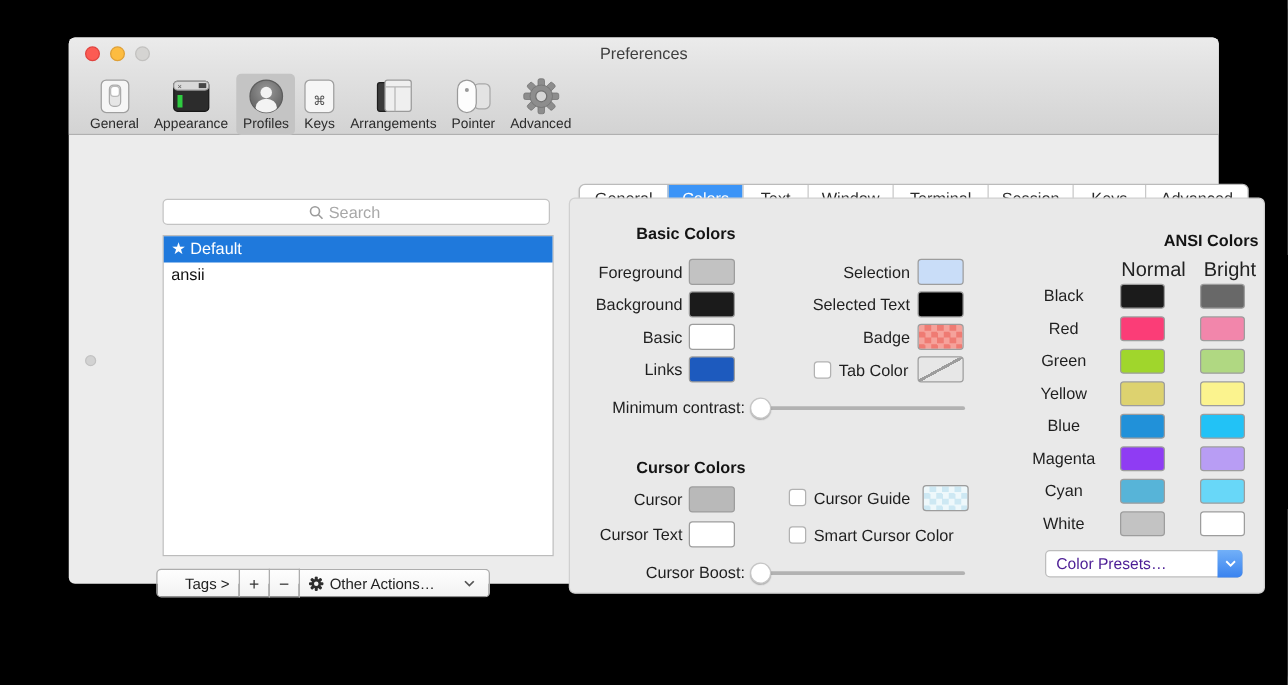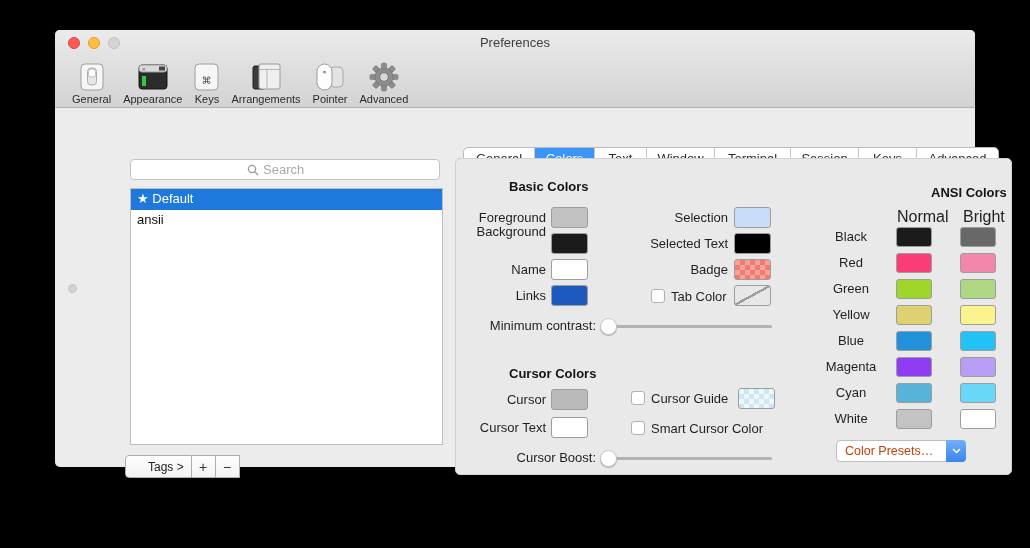--- a/index.html
+++ b/index.html
@@ -57,21 +57,21 @@
   .slider-track { position:absolute; height:3px; background:#b2b2b2; border-radius:2px; }
   .slider-knob { position:absolute; width:17px; height:17px; background:#fff; border:1px solid #c6c6c6; border-radius:50%; box-shadow:0 1px 1px rgba(0,0,0,.25); }
   .diag { background:linear-gradient(to bottom right, transparent 46%, #9d9d9d 46%, #9d9d9d 53%, transparent 53%), #e7e7e7; }
 
   
   .ansi-name { position:absolute; font-size:13px; color:#1f1f1f; text-align:center; width:70px; }
   .ansi-col { position:absolute; font-size:16px; color:#222; }
   .ansi-swatch { position:absolute; width:36px; height:20px; border:1px solid #9d9d9d; border-radius:3px; }
 
   
-  #presets { position:absolute; left:380px; top:281px; width:130px; height:22px; background:#fff; border:1px solid #bdbdbd; border-radius:4px; font-size:12.5px; color:#c2410c; display:flex; align-items:center; padding-left:8px; }
+  #presets { position:absolute; left:380px; top:281px; width:158px; height:22px; background:#fff; border:1px solid #bdbdbd; border-radius:4px; font-size:12.5px; color:#4c1d95; display:flex; align-items:center; padding-left:8px; }
   #presets .cap { position:absolute; right:-1px; top:-1px; width:20px; height:22px; border-radius:0 4px 4px 0; background:linear-gradient(#72b0f8,#3a83ef); display:flex; align-items:center; justify-content:center; }
 </style>
 </head>
 <body>
 
 <div id="stage">
 <div id="win">
 
   <div id="titlebar">
     <div class="lights">
@@ -97,20 +97,41 @@
       <span class="ticon">
         <svg width="30" height="26" viewBox="0 0 30 26">
               <rect x="1" y="1" width="28" height="24" rx="3" fill="#2c2c2c" stroke="#161616"></rect>
               <rect x="1" y="1" width="28" height="7" rx="3" fill="#d9d9d9" stroke="#9a9a9a"></rect>
               <text x="4" y="7" font-size="6" fill="#555">×</text>
               <rect x="21" y="2.5" width="6" height="4" fill="#454545"></rect>
               <rect x="4" y="12" width="4" height="10" fill="#2ecc40"></rect>
             </svg>
       </span>
       <span class="tlabel">Appearance</span>
+    </div>
+    <div class="tbitem selected">
+      <span class="ticon">
+        <svg width="30" height="30" viewBox="0 0 30 30">
+              <defs>
+                <radialGradient id="pg" cx="50%" cy="35%">
+                  <stop offset="0%" stop-color="#9b9b9b"></stop>
+                  <stop offset="100%" stop-color="#6e6e6e"></stop>
+                </radialGradient>
+                <clipPath id="pc">
+                  <circle cx="15" cy="15" r="13"></circle>
+                </clipPath>
+              </defs>
+              <circle cx="15" cy="15" r="13" fill="url(#pg)" stroke="#5d5d5d"></circle>
+              <g clip-path="url(#pc)">
+                <circle cx="15" cy="12" r="4.6" fill="#f3f3f3"></circle>
+                <ellipse cx="15" cy="24" rx="8.5" ry="7" fill="#f3f3f3"></ellipse>
+              </g>
+            </svg>
+      </span>
+      <span class="tlabel">Profiles</span>
     </div>
     <div class="tbitem">
       <span class="ticon">
         <svg width="25" height="28" viewBox="0 0 25 28">
               <rect x="1" y="1" width="23" height="26" rx="4" fill="#f6f6f6" stroke="#9f9f9f"></rect>
               <text x="12.5" y="21" font-size="10" fill="#4c4c4c" text-anchor="middle">⌘</text>
             </svg>
       </span>
       <span class="tlabel">Keys</span>
     </div>
@@ -170,42 +191,60 @@
   <div class="edge-dot"></div>
 
   <div id="footerbar">
     <div class="fbtn first">Tags &gt;</div>
     <div class="fbtn" style="width:24px">
           <span class="pm">+</span>
         </div>
     <div class="fbtn" style="width:24px">
           <span class="pm">−</span>
         </div>
+    <div class="fbtn last" style="width:152px; justify-content:flex-start; gap:5px">
+      <svg width="12" height="12" viewBox="0 0 30 30">
+            <g fill="#2e2e2e">
+              <g transform="translate(15,15)">
+                <rect x="-3" y="-14.5" width="6" height="29" rx="2"></rect>
+                <rect x="-3" y="-14.5" width="6" height="29" rx="2" transform="rotate(45)"></rect>
+                <rect x="-3" y="-14.5" width="6" height="29" rx="2" transform="rotate(90)"></rect>
+                <rect x="-3" y="-14.5" width="6" height="29" rx="2" transform="rotate(135)"></rect>
+                <circle cx="0" cy="0" r="9.5"></circle>
+              </g>
+            </g>
+            <circle cx="15" cy="15" r="4.5" fill="#f5f5f5"></circle>
+          </svg>
+      <span>Other Actions…</span>
+      <svg width="9" height="6" viewBox="0 0 9 6" style="margin-left:auto; margin-right:4px">
+            <polyline points="1,1 4.5,4.5 8,1" fill="none" stroke="#555" stroke-width="1.4"></polyline>
+          </svg>
+    </div>
   </div>
 
   <div id="tabbar">
     <div class="tab first" style="width:70px">General</div>
     <div class="tab selected" style="width:60px">Colors</div>
     <div class="tab" style="width:52px">Text</div>
     <div class="tab" style="width:68px">Window</div>
     <div class="tab" style="width:76px">Terminal</div>
     <div class="tab" style="width:68px">Session</div>
     <div class="tab" style="width:58px">Keys</div>
     <div class="tab" style="width:82px">Advanced</div>
   </div>
 
   <div id="panel">
 
     <div class="sect" style="left:12px; top:20px">Basic Colors</div>
 
     <div class="rlabel" style="left:0; top:51px; width:90px">Foreground</div>
     <div class="swatch" style="left: 95px; top: 48px; background: rgb(194, 194, 194);"></div>
-    <div class="rlabel" style="left:0; top:65px; width:90px">Background</div>
+    <div class="rlabel" style="left:0; top:77px; width:90px">Background</div>
     <div class="swatch" style="left: 95px; top: 74px; background: rgb(27, 27, 27);"></div>
-    <div class="rlabel" style="left:0; top:103px; width:90px">Name</div>
+    <div class="rlabel" style="left:0; top:103px; width:90px">Basic</div>
     <div class="swatch" style="left: 95px; top: 100px; background: rgb(255, 255, 255);"></div>
     <div class="rlabel" style="left:0; top:129px; width:90px">Links</div>
     <div class="swatch" style="left: 95px; top: 126px; background: rgb(29, 90, 190);"></div>
 
     <div class="rlabel" style="left:172px; top:51px; width:100px">Selection</div>
     <div class="swatch" style="left: 278px; top: 48px; background: rgb(201, 221, 248);"></div>
     <div class="rlabel" style="left:172px; top:77px; width:100px">Selected Text</div>
     <div class="swatch" style="left: 278px; top: 74px; background: rgb(0, 0, 0);"></div>
     <div class="rlabel" style="left:172px; top:103px; width:100px">Badge</div>
     <div class="swatch" style="left: 278px; top: 100px; background: repeating-conic-gradient(rgb(239, 123, 115) 0%, rgb(239, 123, 115) 25%, rgb(245, 162, 155) 0%, rgb(245, 162, 155) 50%) 0px 0px / 10px 10px;"></div>

